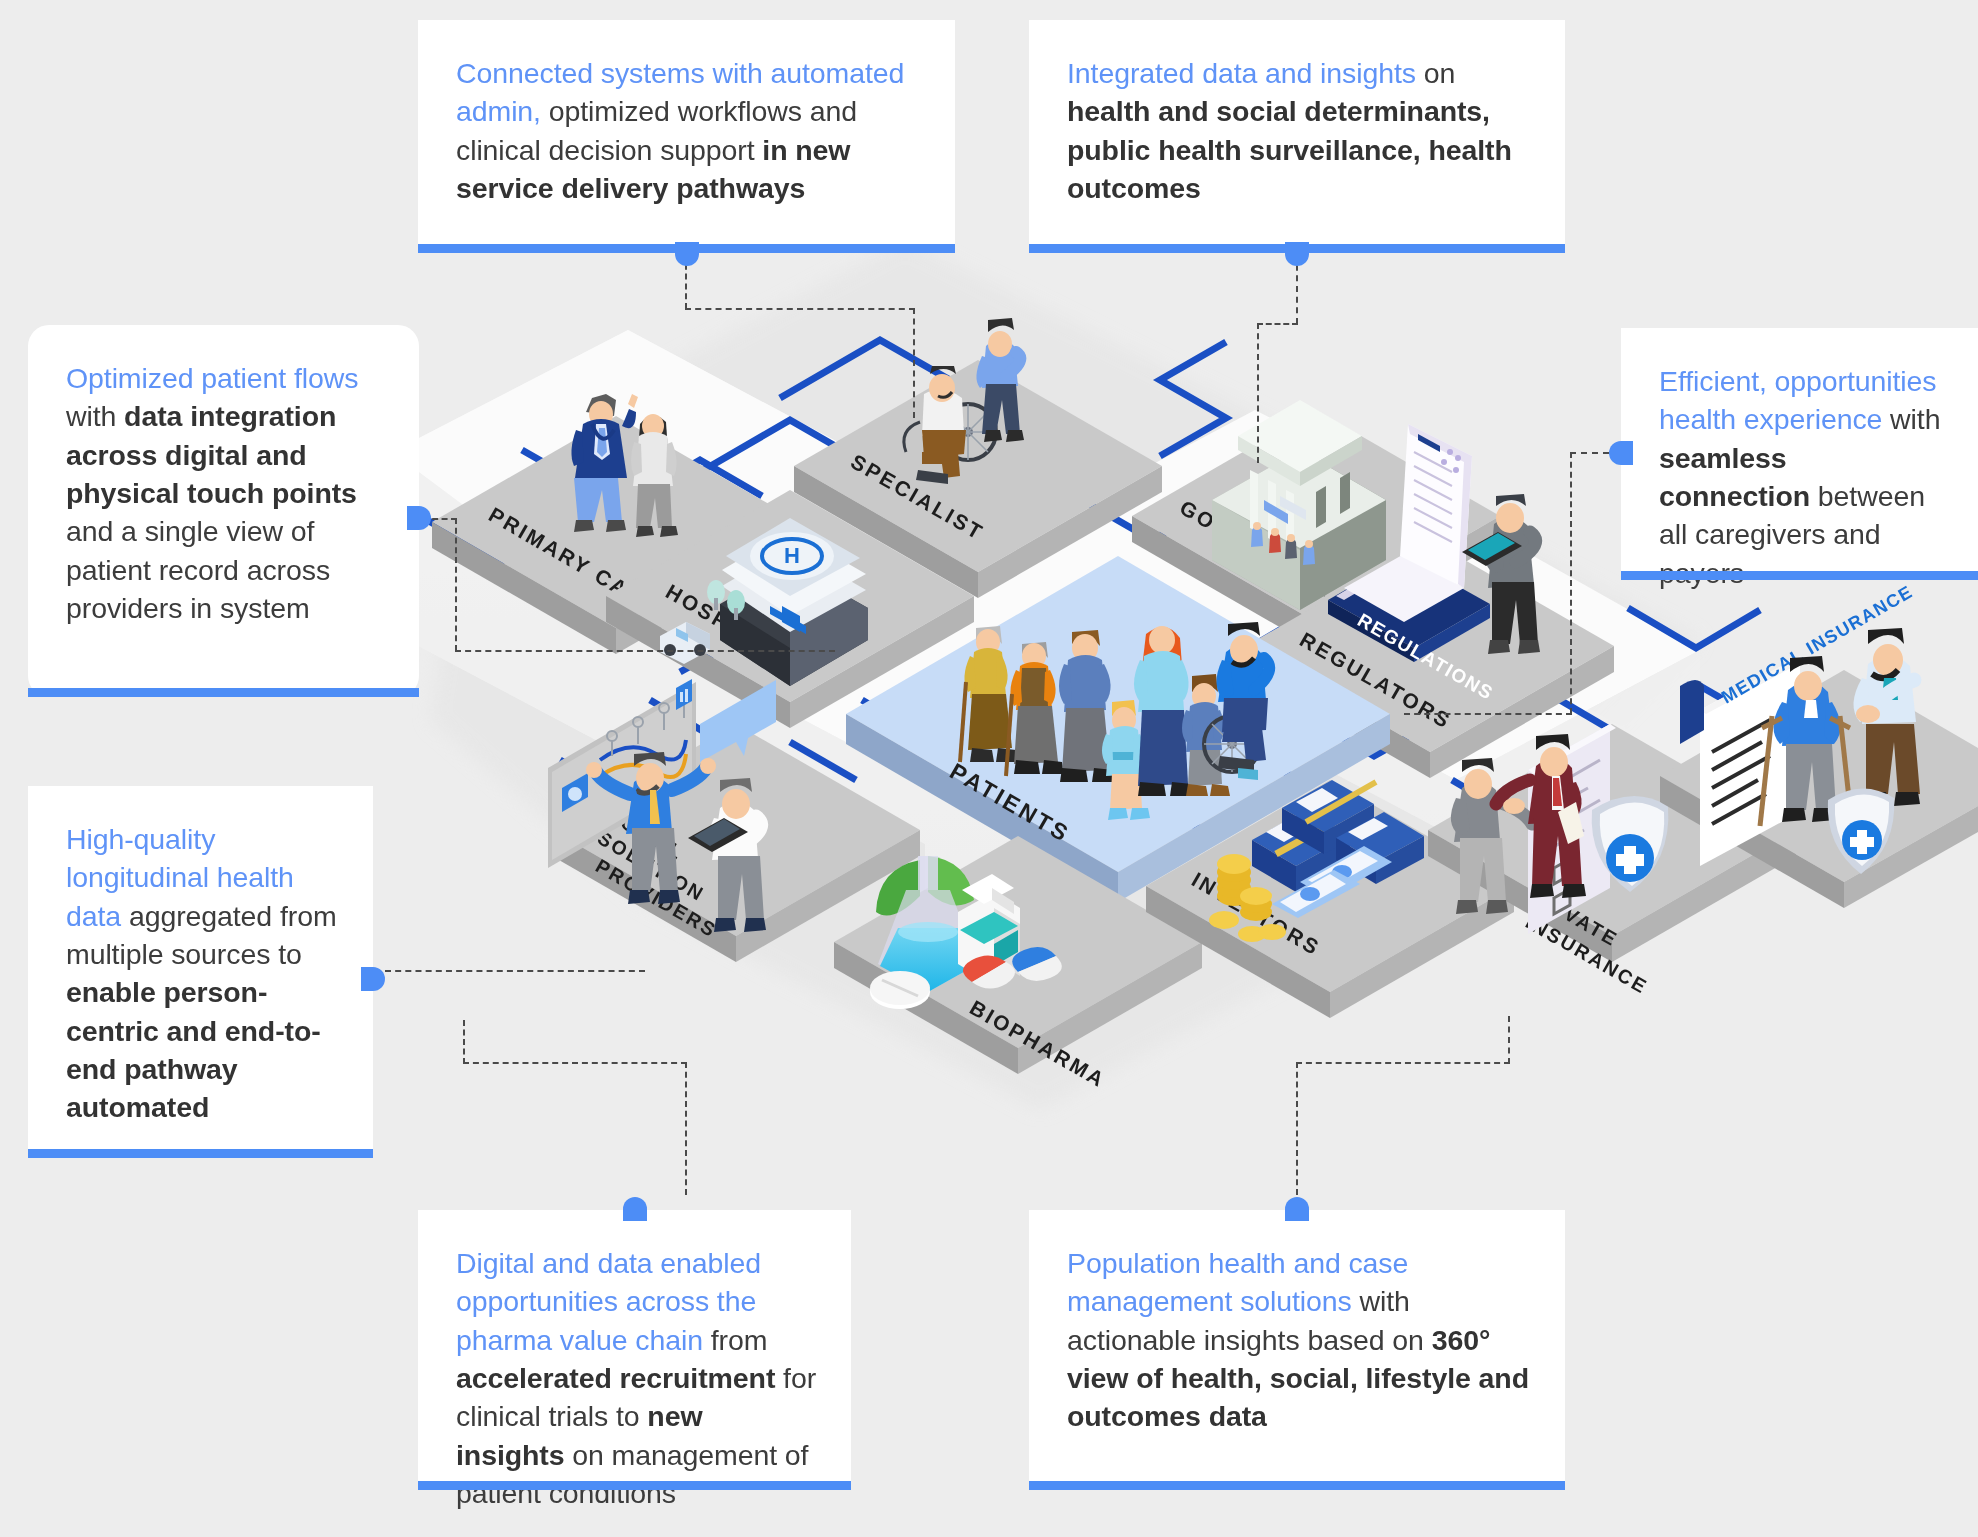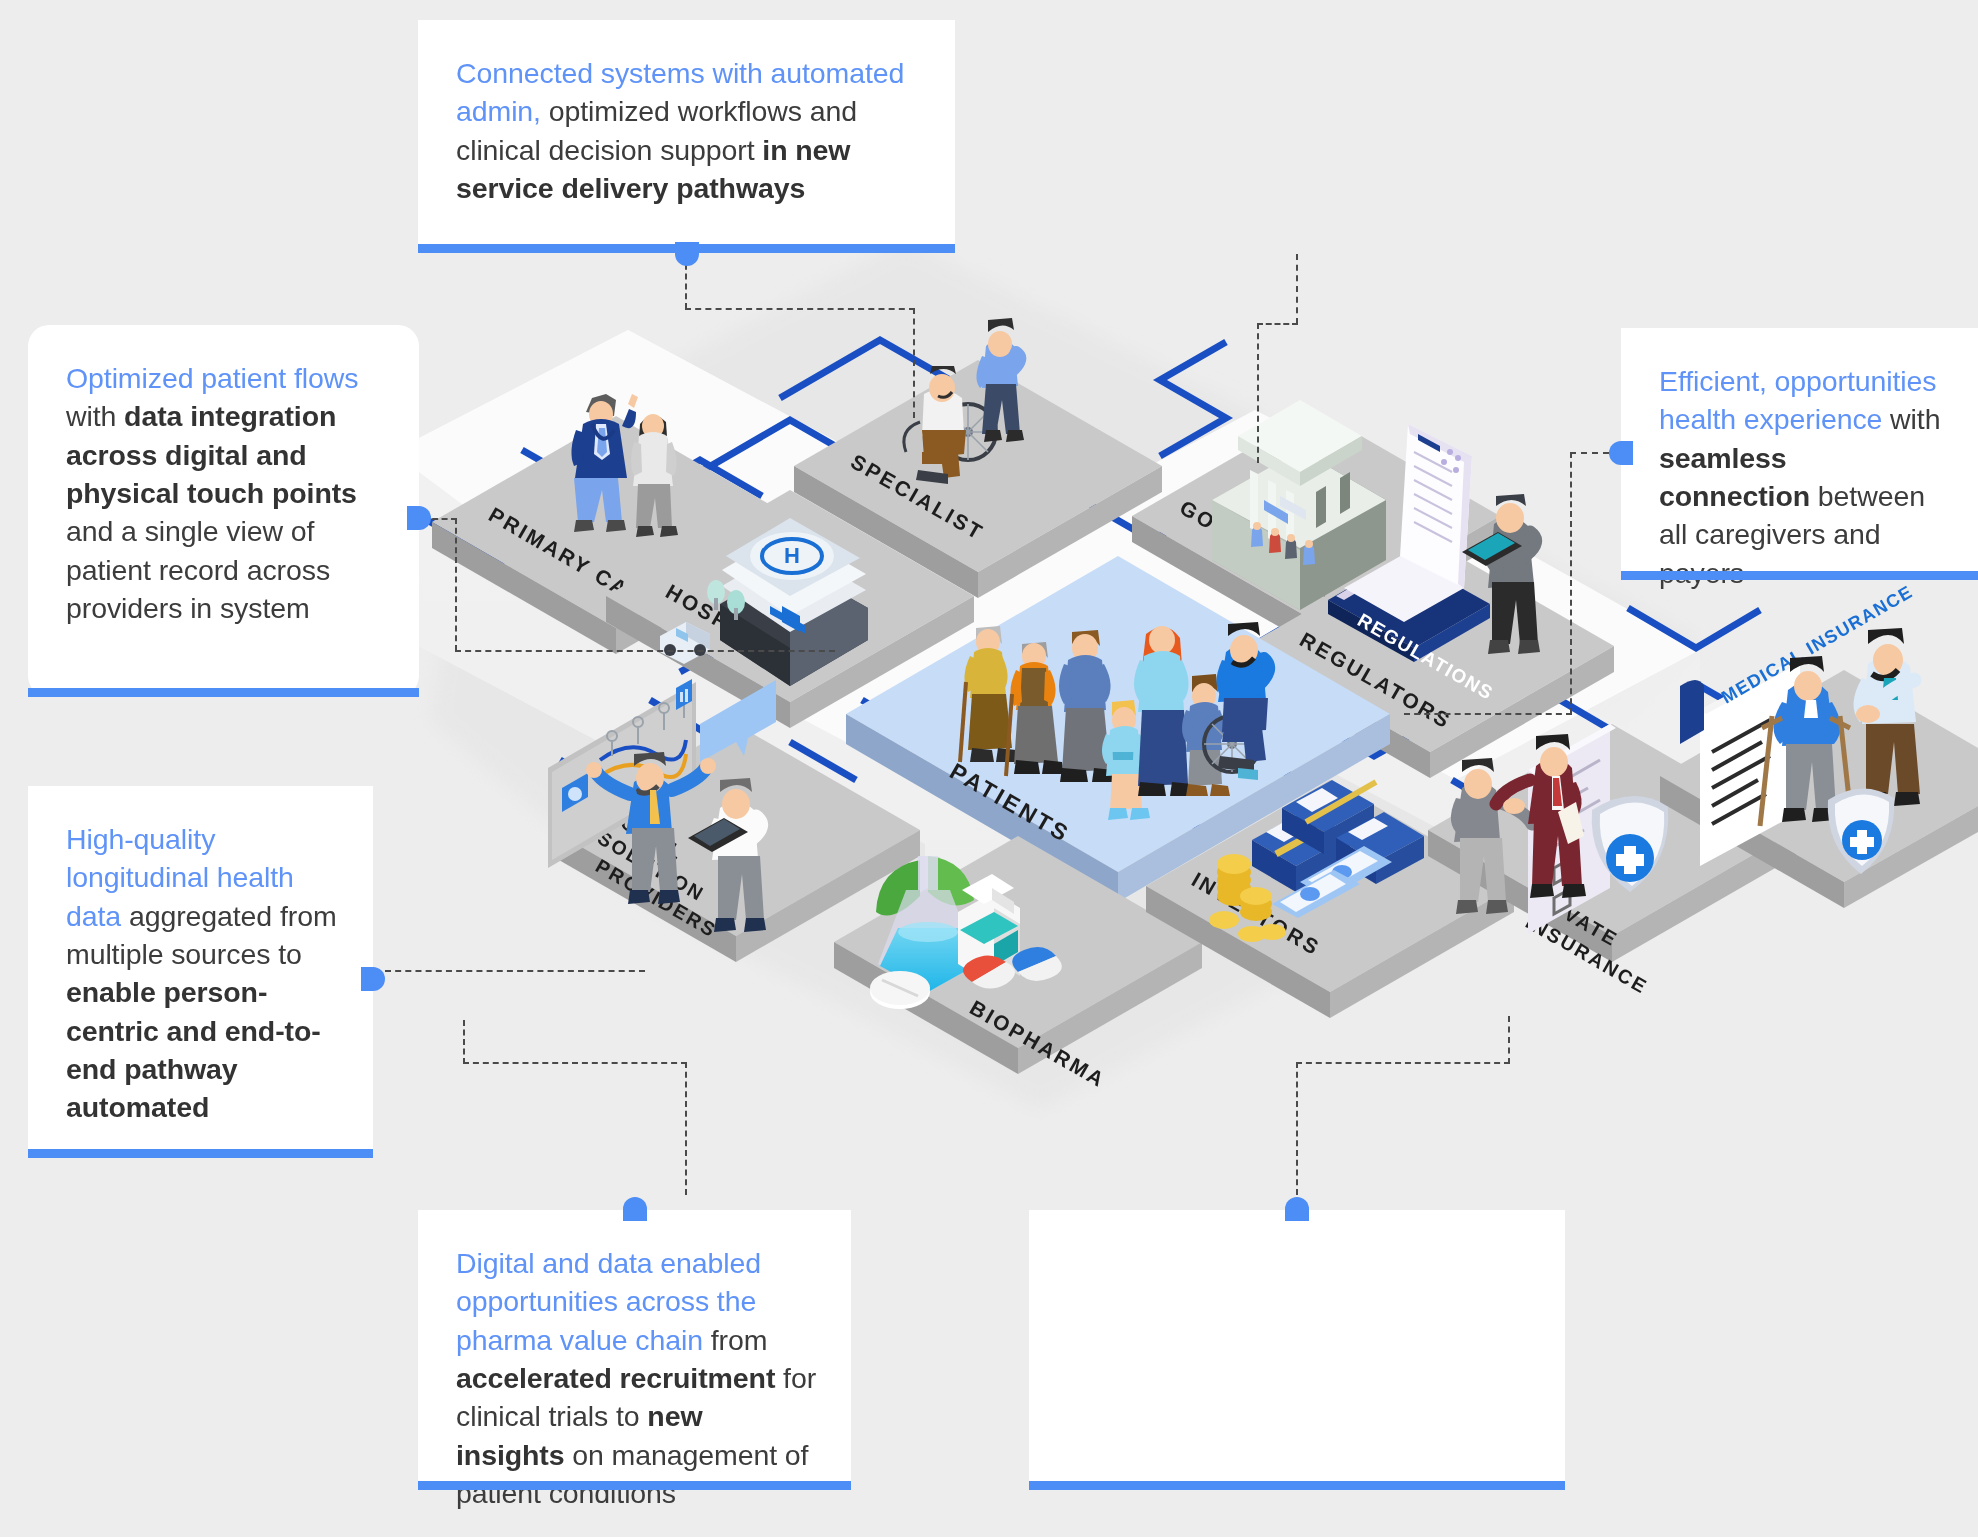--- a/index.html
+++ b/index.html
@@ -699,20 +699,27 @@
   <div class="lead v" style="left:1508px;top:1016px;height:48px;"></div>
 
   <div class="card" style="left:418px;top:20px;width:537px;height:233px;">
     <p>
       <span class="hl">Connected systems with automated admin,</span><span> optimized workflows and clinical decision support </span><span class="bd">in new service delivery pathways</span>
     </p>
     <div class="bar"></div>
     <div class="dot d-bottom" style="left:50%;margin-left:-12px;bottom:-13px;"></div>
   </div>
 
+  <div class="card" style="left:1029px;top:20px;width:536px;height:233px;">
+    <p>
+      <span class="hl">Integrated data and insights</span><span> on </span><span class="bd">health and social determinants, public health surveillance, health outcomes</span>
+    </p>
+    <div class="bar"></div>
+    <div class="dot d-bottom" style="left:50%;margin-left:-12px;bottom:-13px;"></div>
+  </div>
 
   <div class="card" style="left:28px;top:325px;width:391px;height:372px;border-radius:21px;">
     <p>
       <span class="hl">Optimized patient flows</span><span> with </span><span class="bd">data integration across digital and physical touch points</span><span> and a single view of patient record across providers in system</span>
     </p>
     <div class="bar"></div>
     <div class="dot d-right" style="right:-12px;top:181px;"></div>
   </div>
 
   <div class="card" style="left:28px;top:786px;width:345px;height:372px;">
@@ -733,17 +740,20 @@
 
   <div class="card" style="left:418px;top:1210px;width:433px;height:280px;">
     <p>
       <span class="hl">Digital and data enabled opportunities across the pharma value chain</span><span> from </span><span class="bd">accelerated recruitment</span><span> for clinical trials to </span><span class="bd">new insights</span><span> on management of patient conditions</span>
     </p>
     <div class="bar"></div>
     <div class="dot d-top" style="left:50%;margin-left:-12px;top:-13px;"></div>
   </div>
 
   <div class="card" style="left:1029px;top:1210px;width:536px;height:280px;">
+    <p>
+      <span class="hl">Population health and case management solutions</span><span> with actionable insights based on </span><span class="bd">360° view of health, social, lifestyle and outcomes data</span>
+    </p>
     <div class="bar"></div>
     <div class="dot d-top" style="left:50%;margin-left:-12px;top:-13px;"></div>
   </div>
 
 </div>
 
 </body></html>

